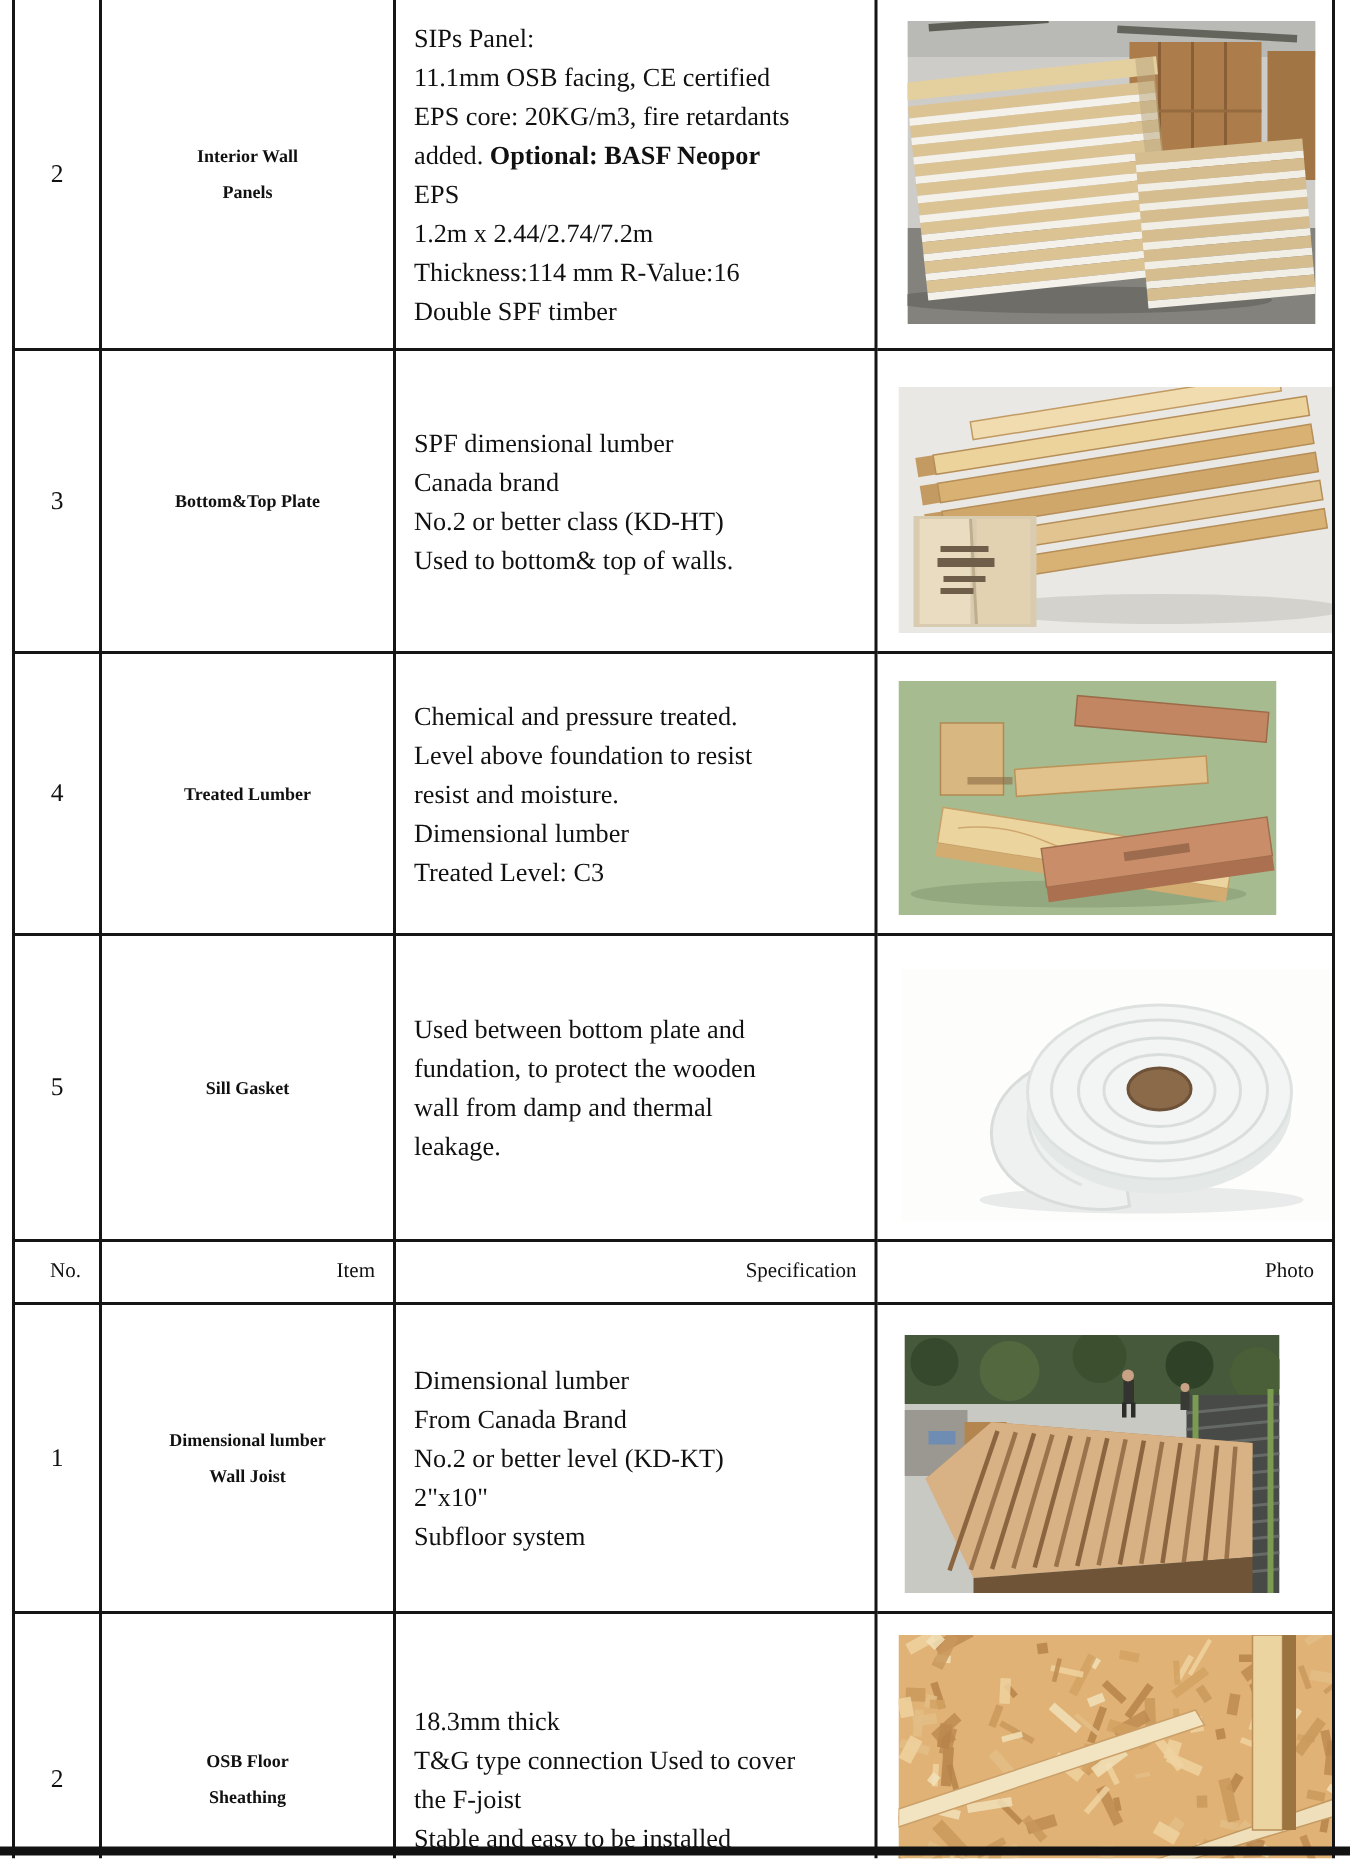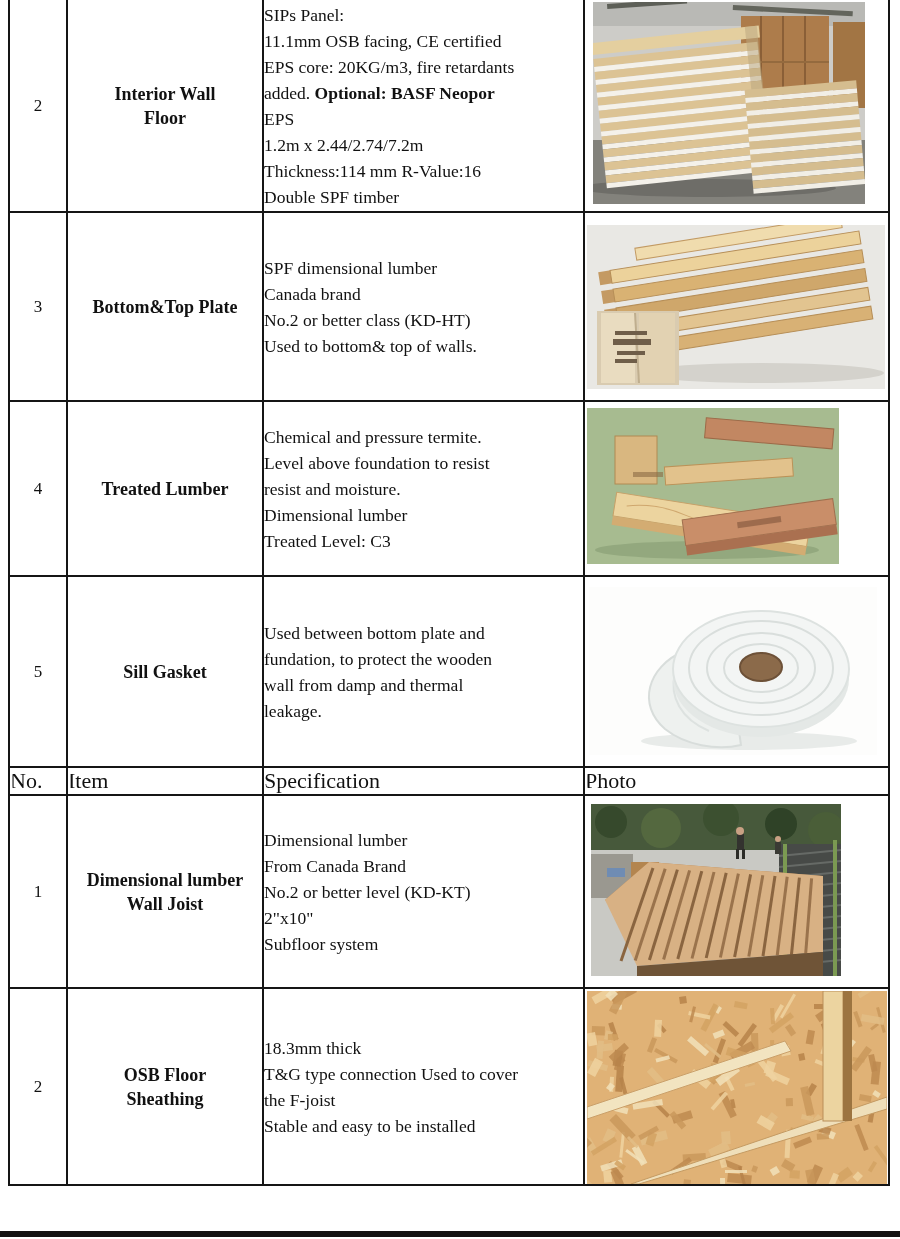--- a/index.html
+++ b/index.html
@@ -3,32 +3,32 @@
 <meta charset="utf-8">
 <style>
   html,body { margin:0; padding:0; background:#ffffff; }
   .page {
     position:relative; width:900px; height:1239px; background:#ffffff;
     font-family:"Liberation Serif","DejaVu Serif",serif; color:#111111;
     overflow:hidden;
   }
   table.materials { position:absolute; left:8px; top:0; width:880px;
     border-collapse:collapse; table-layout:fixed; }
-  table.materials td { border:2px solid #151515; padding:0; overflow:hidden; }
+  table.materials td { border:2px solid #151515; padding:12px; overflow:hidden; }
   tr.cut-top td { border-top:none; }
   td.no-cell { text-align:center; vertical-align:middle; font-size:17px; }
   td.item-cell { text-align:center; vertical-align:middle; font-weight:bold;
-    font-size:18px; line-height:24px; }
+    font-size:12px; line-height:24px; }
   td.spec-cell { vertical-align:middle; font-size:17.5px; line-height:26px;
     padding:2px 3px 2px 6px; }
   td.photo-cell { vertical-align:top; }
   td.photo-cell svg { display:block; }
   td.section-cell { text-align:center; vertical-align:middle;
     font-weight:bold; font-size:21px; letter-spacing:.5px; }
-  td.header-cell { text-align:left; vertical-align:middle; font-size:22px;border-radius:13px; }
+  td.header-cell { text-align:right; vertical-align:middle; font-size:14px;border-radius:13px; }
   .spec-line { white-space:nowrap; }
   .bottom-rule { position:absolute; left:0; top:1231px; width:900px; height:6px;
     background:#121212; }
 </style>
 </head>
 <body>
 
 <div class="page">
   <table class="materials">
     <colgroup>
@@ -37,21 +37,21 @@
       <col style="width:321px">
         <col style="width:305px">
     </colgroup>
     <tbody>
         <tr class="cut-top" style="height: 212px;">
           <td class="no-cell">
             <div>2</div>
           </td>
           <td class="item-cell">
             <div>Interior Wall</div>
-            <div>Floor</div>
+            <div>Panels</div>
           </td>
           <td class="spec-cell">
             <div class="spec-line"><span>SIPs Panel:</span></div>
             <div class="spec-line"><span>11.1mm OSB facing, CE certified</span></div>
             <div class="spec-line"><span>EPS core: 20KG/m3, fire retardants</span></div>
             <div class="spec-line"><span>added. </span><span style="font-weight: bold;">Optional: BASF Neopor</span></div>
             <div class="spec-line"><span style="font-weight: normal;">EPS</span></div>
             <div class="spec-line"><span>1.2m x 2.44/2.74/7.2m</span></div>
             <div class="spec-line"><span>Thickness:114 mm R-Value:16</span></div>
             <div class="spec-line"><span>Double SPF timber</span></div>
@@ -159,21 +159,21 @@
           </td>
         </tr>
         <tr style="height: 175px;">
           <td class="no-cell">
             <div>4</div>
           </td>
           <td class="item-cell">
             <div>Treated Lumber</div>
           </td>
           <td class="spec-cell">
-            <div class="spec-line"><span>Chemical and pressure termite.</span></div>
+            <div class="spec-line"><span>Chemical and pressure treated.</span></div>
             <div class="spec-line"><span>Level above foundation to resist</span></div>
             <div class="spec-line"><span>resist and moisture.</span></div>
             <div class="spec-line"><span>Dimensional lumber</span></div>
             <div class="spec-line"><span>Treated Level: C3</span></div>
           </td>
           <td class="photo-cell">
             <svg width="252" height="156" viewBox="0 0 252 156" style="margin-top: 6px; margin-left: 2px;">
               <rect width="252" height="156" fill="#a7bb90"></rect>
               <ellipse cx="120" cy="142" rx="112" ry="9" fill="#93a87e"></ellipse>
               <rect x="28" y="28" width="42" height="48" fill="#d9b780" stroke="#b08a52"></rect>

